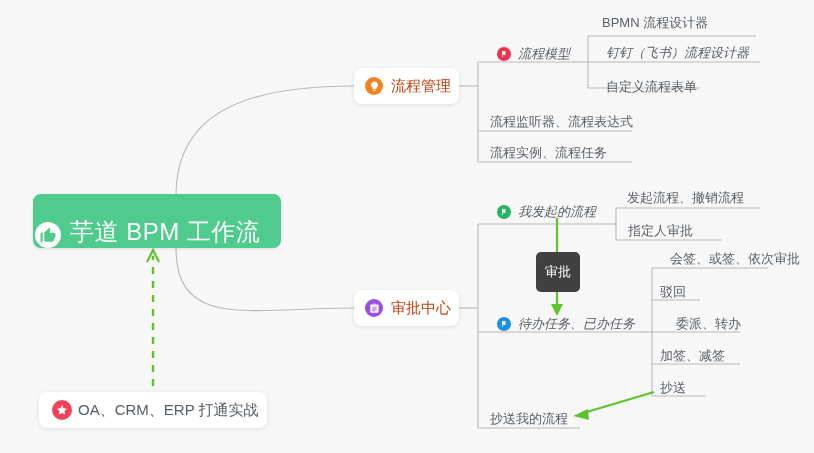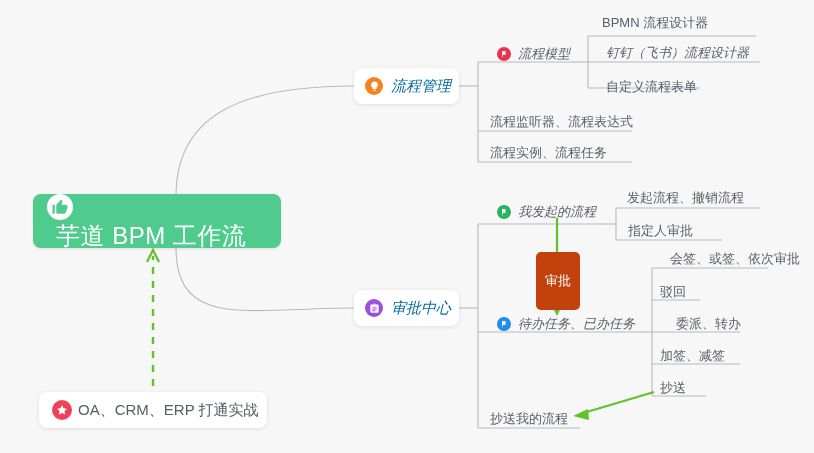--- a/index.html
+++ b/index.html
@@ -32,24 +32,23 @@
   .root-node {
     position: absolute;
     left: 33px;
     top: 194px;
     width: 248px;
     height: 54px;
     background: #4ECB8D;
     border-radius: 8px;
     box-shadow: 0 1px 3px rgba(0,0,0,0.10);
     display: flex;
-    align-items: flex-start;
-    padding-left: 14px;
-    box-sizing: border-box;
-    flex-direction: column;
+    align-items: flex-end;
+    padding-left: 2px;
+    box-sizing: border-box;
   }
   .root-label {
     color: #ffffff;
     font-size: 24px;
     letter-spacing: 0.5px;
     margin-left: 9px;
     white-space: nowrap;
   }
 
   
@@ -60,23 +59,22 @@
     box-shadow: 0 1px 4px rgba(0,0,0,0.10);
     display: flex;
     align-items: center;
     height: 36px;
     padding: 0 14px 0 11px;
     box-sizing: border-box;
     white-space: nowrap;
   }
   .branch-label {
     font-size: 15px;
-    color: #0369a1;
+    color: #c2410c;
     margin-left: 8px;
-    font-style: italic;
   }
   #node-process-mgmt { left: 354px; top: 68px; width: 105px; }
   #node-approval-center { left: 354px; top: 290px; width: 105px; }
 
   
   .float-node {
     position: absolute;
     background: #ffffff;
     border-radius: 8px;
     box-shadow: 0 1px 4px rgba(0,0,0,0.10);
@@ -105,25 +103,25 @@
   .leaf.with-icon {
     display: flex;
     align-items: center;
     font-style: italic;
   }
   .leaf.with-icon .leaf-text { margin-left: 7px; }
 
   
   .callout {
     position: absolute;
-    background: #c2410c;
+    background: #404040;
     border-radius: 5px;
     color: #ffffff;
     font-size: 13px;
-    padding: 20px 9px;
+    padding: 11px 9px;
     white-space: nowrap;
     box-sizing: border-box;
   }
   #callout-approve { left: 536px; top: 252px; }
 
   
   .icon-circle {
     display: inline-flex;
     align-items: center;
     justify-content: center;

